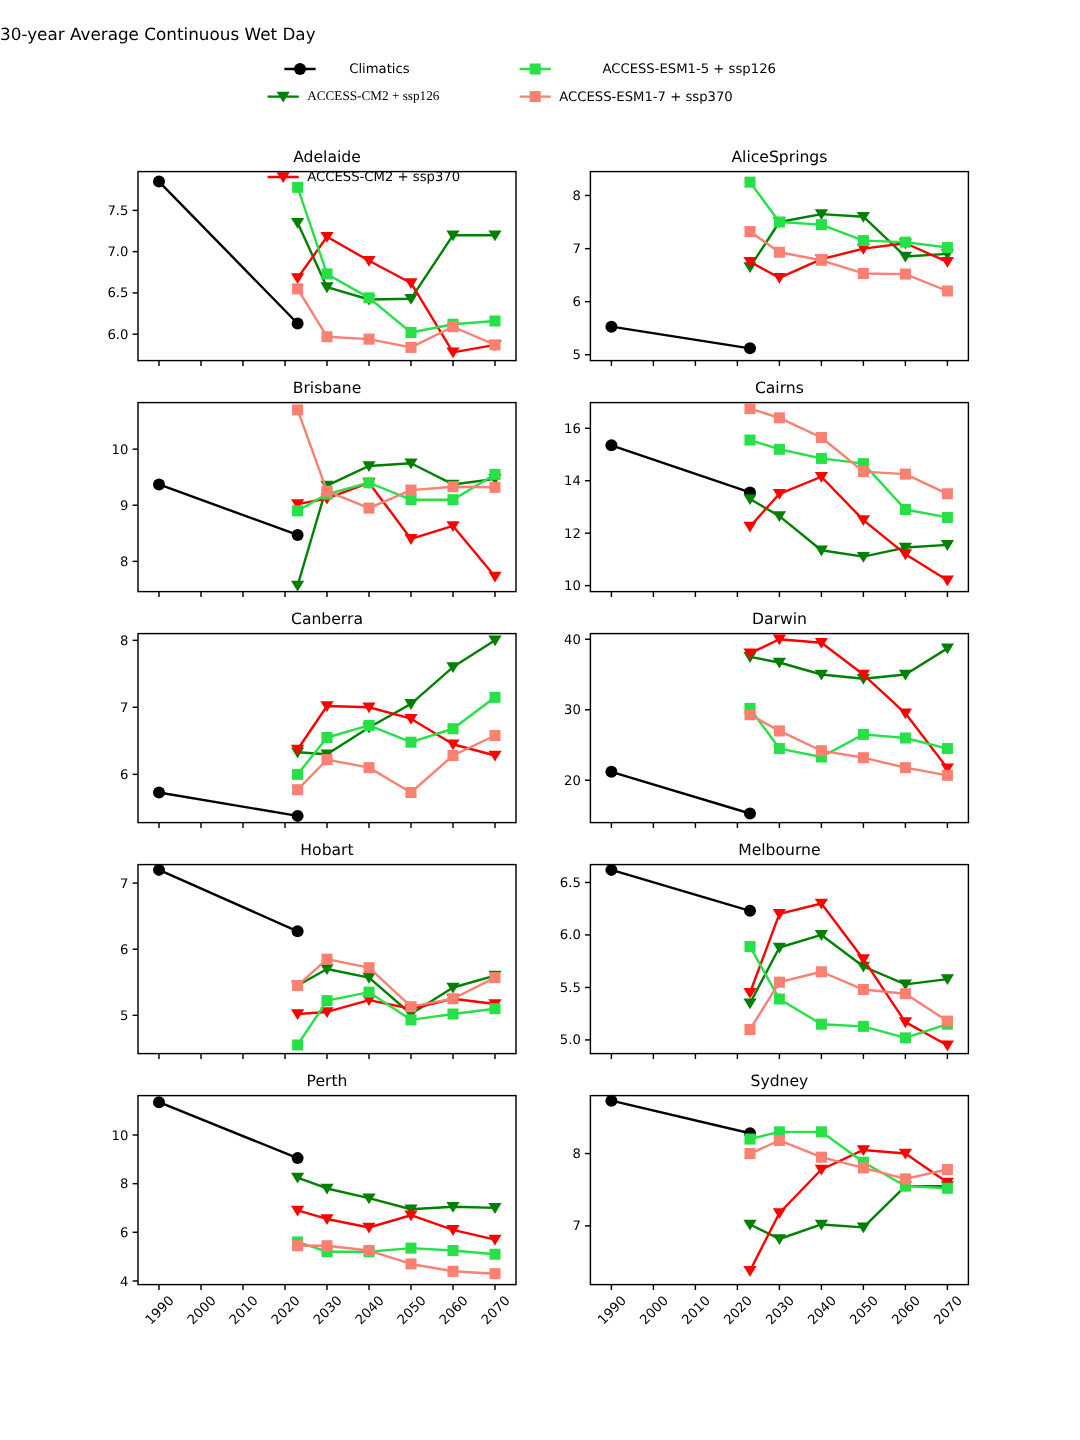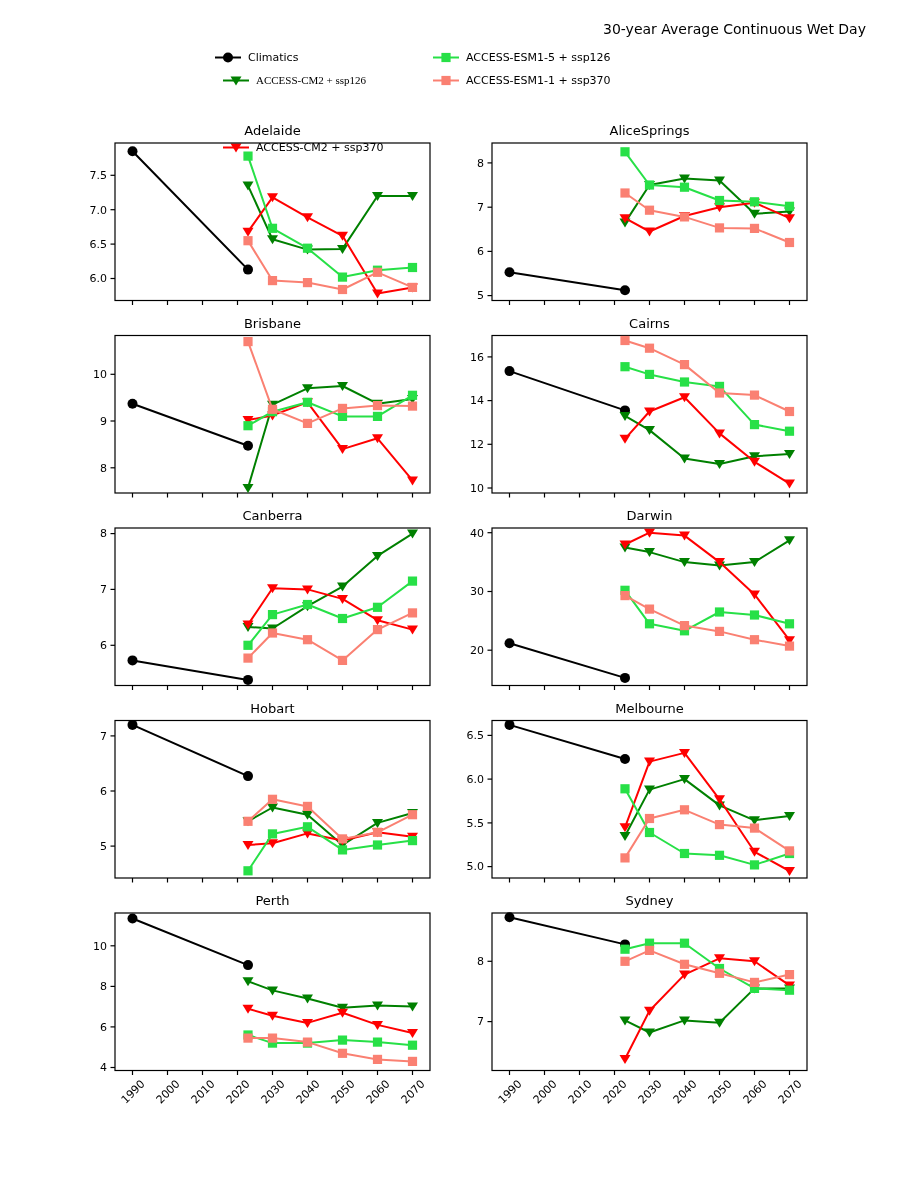--- a/index.html
+++ b/index.html
@@ -4,68 +4,68 @@
 <style>
   * { box-sizing: border-box; }
   html, body { margin: 0; padding: 0; }
   body {
     width: 900px; height: 1200px; background: #ffffff;
     font-family: "DejaVu Sans", "Liberation Sans", sans-serif;
   }
   #fig { position: relative; width: 900px; height: 1200px; overflow: hidden; background: #fff; }
   .fig-title {
     position: absolute; left: 0; top: 21px; width: 866px;
-    text-align: right; font-size: 14px; color: #000; padding-left: 32px;
+    text-align: left; font-size: 14px; color: #000;
   }
   #legend { position: absolute; left: 0; top: 0; width: 900px; height: 120px; }
   .legend-item { position: absolute; display: flex; align-items: center; height: 16px; }
   .legend-label { font-size: 11px; margin-left: 6px; color: #000; white-space: nowrap; }
   #plots { position: absolute; left: 0; top: 0; }
   #plots text { font-family: "DejaVu Sans", "Liberation Sans", sans-serif; fill: #000; }
 </style>
 </head>
 <body>
 
 <div id="fig">
   <div class="fig-title">30-year Average Continuous Wet Day</div>
   <div id="legend">
-      <div class="legend-item" style="left: 214px; top: 49px;">
+      <div class="legend-item" style="left: 236px; top: 49px; gap: 21px;">
         <svg width="28" height="15">
           <line x1="1" y1="7.5" x2="27" y2="7.5" stroke="#000000" stroke-width="2"></line>
           <circle cx="14" cy="7.5" r="5" fill="#000000"></circle>
         </svg>
         <span class="legend-label">Climatics</span>
       </div>
       <div class="legend-item" style="left: 222px; top: 72px; font-family: Liberation Serif, serif;">
         <svg width="28" height="15">
           <line x1="1" y1="7.5" x2="27" y2="7.5" stroke="#008000" stroke-width="2"></line>
           <polygon points="8.5,3.5 19.5,3.5 14,12.5" fill="#008000"></polygon>
         </svg>
         <span class="legend-label">ACCESS-CM2 + ssp126</span>
       </div>
       <div class="legend-item" style="left: 222px; top: 95px; margin-top: 44px;">
         <svg width="28" height="15">
           <line x1="1" y1="7.5" x2="27" y2="7.5" stroke="#ff0000" stroke-width="2"></line>
           <polygon points="8.5,3.5 19.5,3.5 14,12.5" fill="#ff0000"></polygon>
         </svg>
         <span class="legend-label">ACCESS-CM2 + ssp370</span>
       </div>
-      <div class="legend-item" style="left: 432px; top: 49px;">
+      <div class="legend-item" style="left: 432px; top: 49px; gap: 36px;">
         <svg width="28" height="15">
           <line x1="1" y1="7.5" x2="27" y2="7.5" stroke="#27e047" stroke-width="2"></line>
           <rect x="9.4" y="2.9000000000000004" width="9.2" height="9.2" fill="#27e047"></rect>
         </svg>
         <span class="legend-label">ACCESS-ESM1-5 + ssp126</span>
       </div>
       <div class="legend-item" style="left: 432px; top: 72px;">
         <svg width="28" height="15">
           <line x1="1" y1="7.5" x2="27" y2="7.5" stroke="#fa8072" stroke-width="2"></line>
           <rect x="9.4" y="2.9000000000000004" width="9.2" height="9.2" fill="#fa8072"></rect>
         </svg>
-        <span class="legend-label">ACCESS-ESM1-1 + ssp370</span>
+        <span class="legend-label">ACCESS-ESM1-7 + ssp370</span>
       </div>
     </div>
   <svg id="plots" width="900" height="1200" xmlns="http://www.w3.org/2000/svg">
       <g>
         <rect x="115" y="143" width="315" height="157.5" fill="none" stroke="#000" stroke-width="1.2"></rect>
         <text x="272.5" y="135.0" text-anchor="middle" font-size="13">Adelaide</text>
         <line x1="110.5" y1="278.5" x2="115" y2="278.5" stroke="#000" stroke-width="1.2"></line>
         <text x="107" y="282.3" text-anchor="end" font-size="11">6.0</text>
         <line x1="110.5" y1="244.1" x2="115" y2="244.1" stroke="#000" stroke-width="1.2"></line>
         <text x="107" y="247.9" text-anchor="end" font-size="11">6.5</text>

